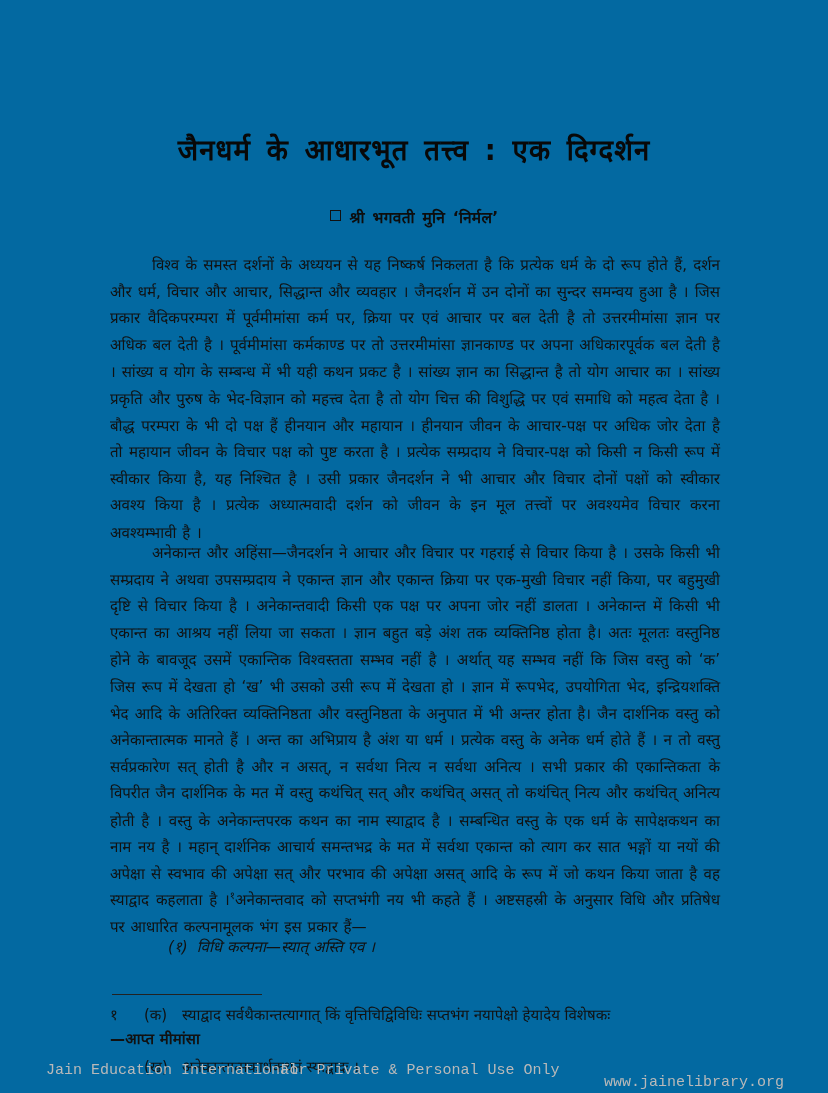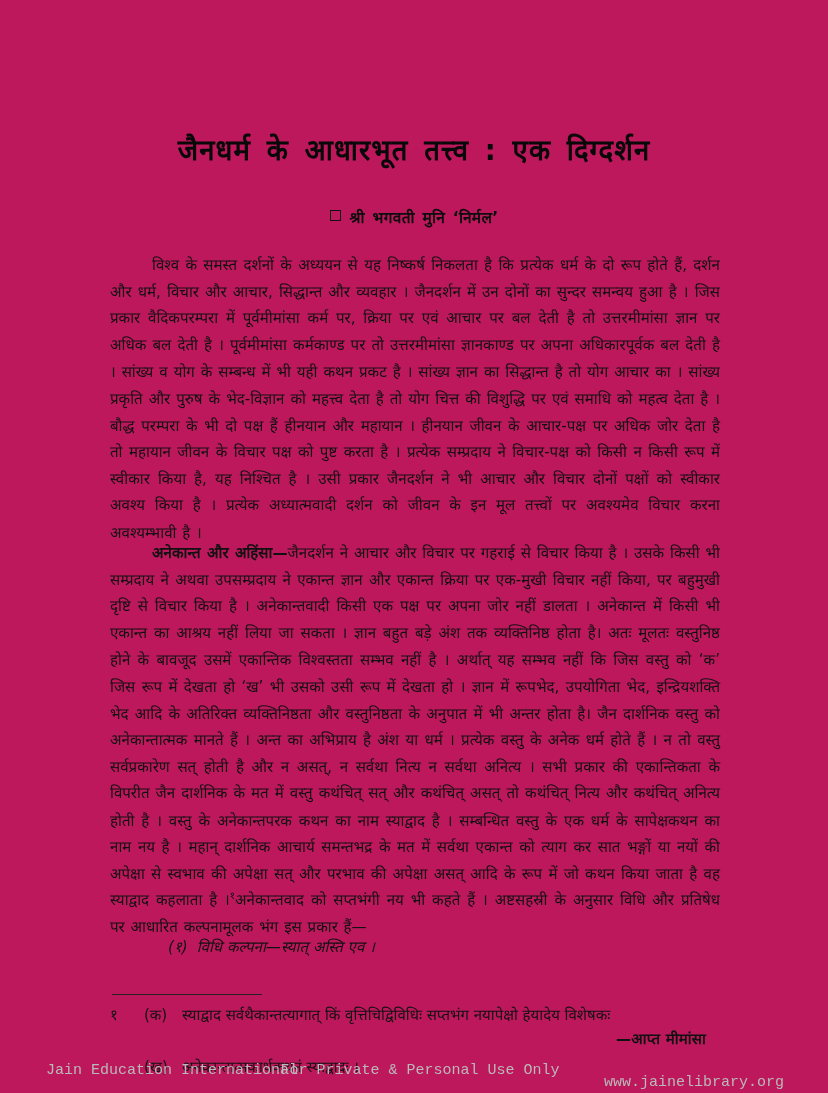--- a/index.html
+++ b/index.html
@@ -9,21 +9,21 @@
     background: #ffffff;
   }
   body {
     font-family: "Liberation Serif", "DejaVu Serif", serif;
     color: #111111;
   }
   .page {
     position: relative;
     width: 828px;
     height: 1093px;
-    background: #be185d;
+    background: #0369a1;
     overflow: hidden;
     box-sizing: border-box;
   }
 
   
   .title-block {
     position: absolute;
     left: 0;
     right: 0;
     top: 132px;
@@ -74,21 +74,21 @@
     text-align: justify;
     text-justify: inter-word;
     color: #111111;
     word-spacing: 1px;
     transform: scaleY(1.02);
     transform-origin: left top;
   }
   p.para.indent { text-indent: 42px; }
   p.para + p.para { margin-top: 0px; }
   .lead {
-    font-weight: 700;
+    font-weight: 400;
   }
   .sup {
     font-size: 10px;
     vertical-align: super;
     line-height: 0;
   }
 
   
   .num-list {
     margin: 2px 0 0 0;
@@ -130,21 +130,20 @@
   .fn-marker {
     display: inline-block;
     width: 34px;
   }
   .fn-label {
     display: inline-block;
     width: 38px;
   }
   .fn-indent { padding-left: 34px; }
   .fn-source {
-    text-align: right;
     font-weight: 700;
     margin-top: 2px;
     padding-right: 14px;
     letter-spacing: .2px;
   }
   .fn-b { margin-top: 6px; }
 
   
   .footer {
     position: absolute;

